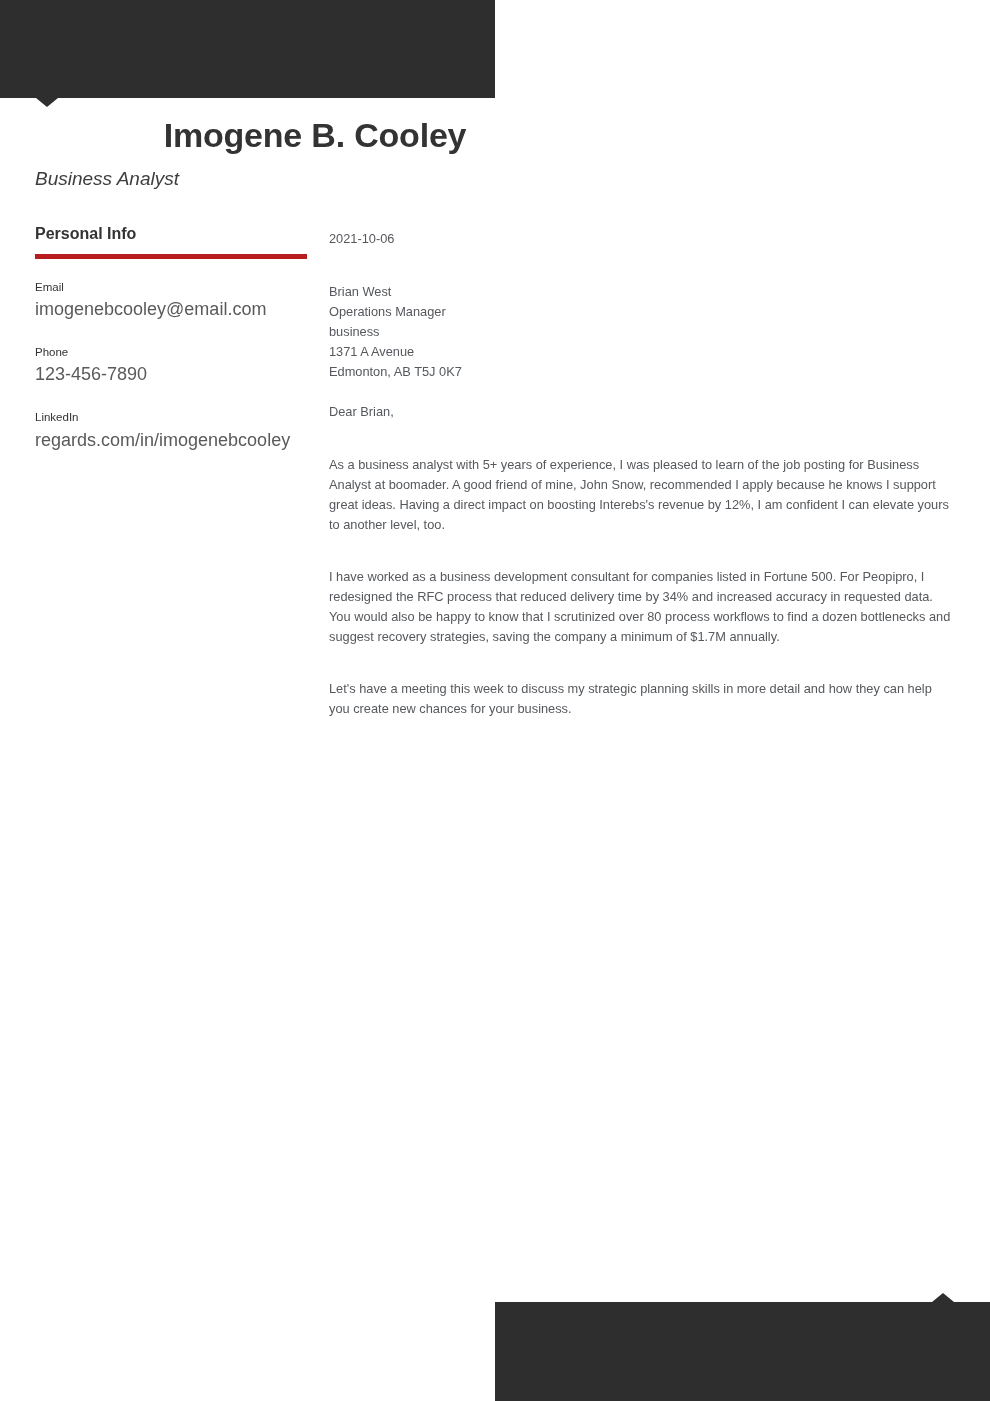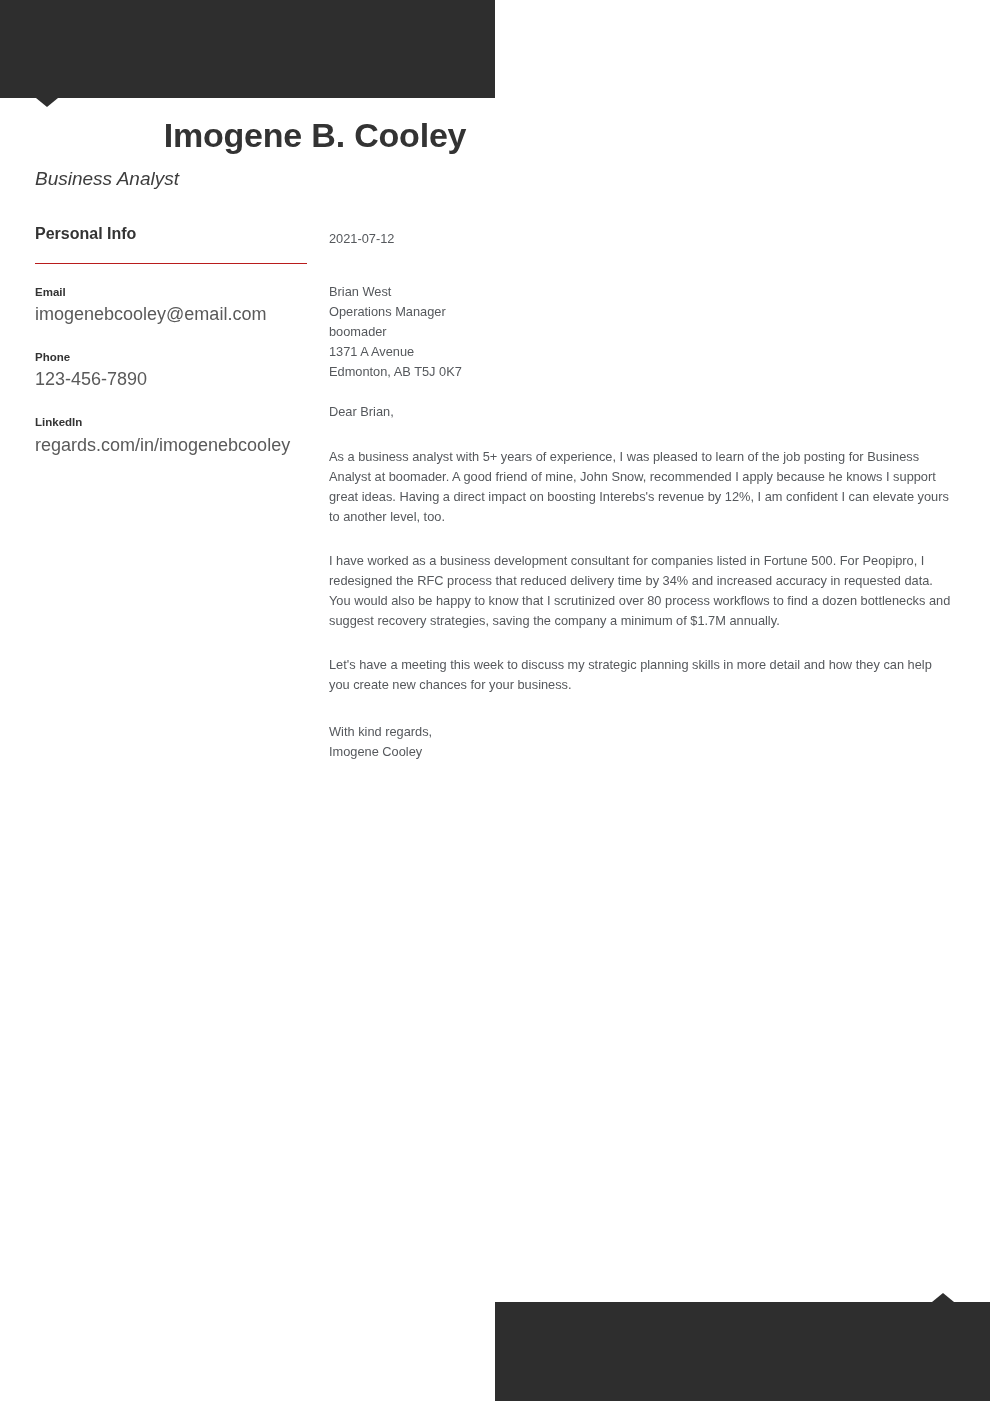--- a/index.html
+++ b/index.html
@@ -83,27 +83,27 @@
   .sidebar {
     position: absolute;
     left: 35px;
     top: 225px;
     width: 272px;
   }
   .sidebar-heading {
     font-size: 16px;
     font-weight: bold;
     color: #333333;
-    padding-bottom: 20px;
-    border-bottom: 1px solid #b91c1c;
+    padding-bottom: 11px;
+    border-bottom: 5px solid #b91c1c;
   }
   .contact-item { margin-top: 15px; }
   .contact-label {
     font-size: 11.5px;
-    font-weight: bold;
+    font-weight: normal;
     color: #333333;
     line-height: 1.5;
     margin-top: 20px;
   }
   .contact-value {
     font-size: 18px;
     color: #5a5a5a;
     line-height: 1.55;
     word-break: break-word;
   }
@@ -114,21 +114,21 @@
     left: 329px;
     top: 229px;
     width: 622px;
     font-size: 12.8px;
     color: #55585c;
     line-height: 1.57;
   }
   .letter-date { margin-bottom: 33px; }
   .recipient-line { line-height: 1.57; }
   .letter-salutation { margin-top: 20px; }
-  .letter-paragraph { margin-top: 24px; text-align: left; }
+  .letter-paragraph { margin-top: 32px; text-align: left; }
   .letter-closing { margin-top: 27px; }
   .closing-line { line-height: 1.57; }
 </style>
 </head>
 <body>
 
 <div class="banner-top"></div>
 <div class="banner-top-notch"></div>
 <div class="banner-bottom"></div>
 <div class="banner-bottom-notch"></div>
@@ -151,33 +151,29 @@
     <div class="contact-value">123-456-7890</div>
   </div>
 
   <div class="contact-item">
     <div class="contact-label">LinkedIn</div>
     <div class="contact-value">regards.com/in/imogenebcooley</div>
   </div>
 </div>
 
 <div class="letter">
-  <div class="letter-date">2021-07-12</div>
+  <div class="letter-date">2021-10-06</div>
 
   <div>
     <div class="recipient-line">Brian West</div>
     <div class="recipient-line">Operations Manager</div>
-    <div class="recipient-line">boomader</div>
+    <div class="recipient-line">business</div>
     <div class="recipient-line">1371 A Avenue</div>
     <div class="recipient-line">Edmonton, AB T5J 0K7</div>
   </div>
 
   <div class="letter-salutation">Dear Brian,</div>
 
   <p class="letter-paragraph">As a business analyst with 5+ years of experience, I was pleased to learn of the job posting for Business Analyst at boomader. A good friend of mine, John Snow, recommended I apply because he knows I support great ideas. Having a direct impact on boosting Interebs's revenue by 12%, I am confident I can elevate yours to another level, too.</p>
   <p class="letter-paragraph">I have worked as a business development consultant for companies listed in Fortune 500. For Peopipro, I redesigned the RFC process that reduced delivery time by 34% and increased accuracy in requested data. You would also be happy to know that I scrutinized over 80 process workflows to find a dozen bottlenecks and suggest recovery strategies, saving the company a minimum of $1.7M annually.</p>
   <p class="letter-paragraph">Let's have a meeting this week to discuss my strategic planning skills in more detail and how they can help you create new chances for your business.</p>
 
-  <div class="letter-closing">
-    <div class="closing-line">With kind regards,</div>
-    <div class="closing-line">Imogene Cooley</div>
-  </div>
 </div>
 
 </body></html>

